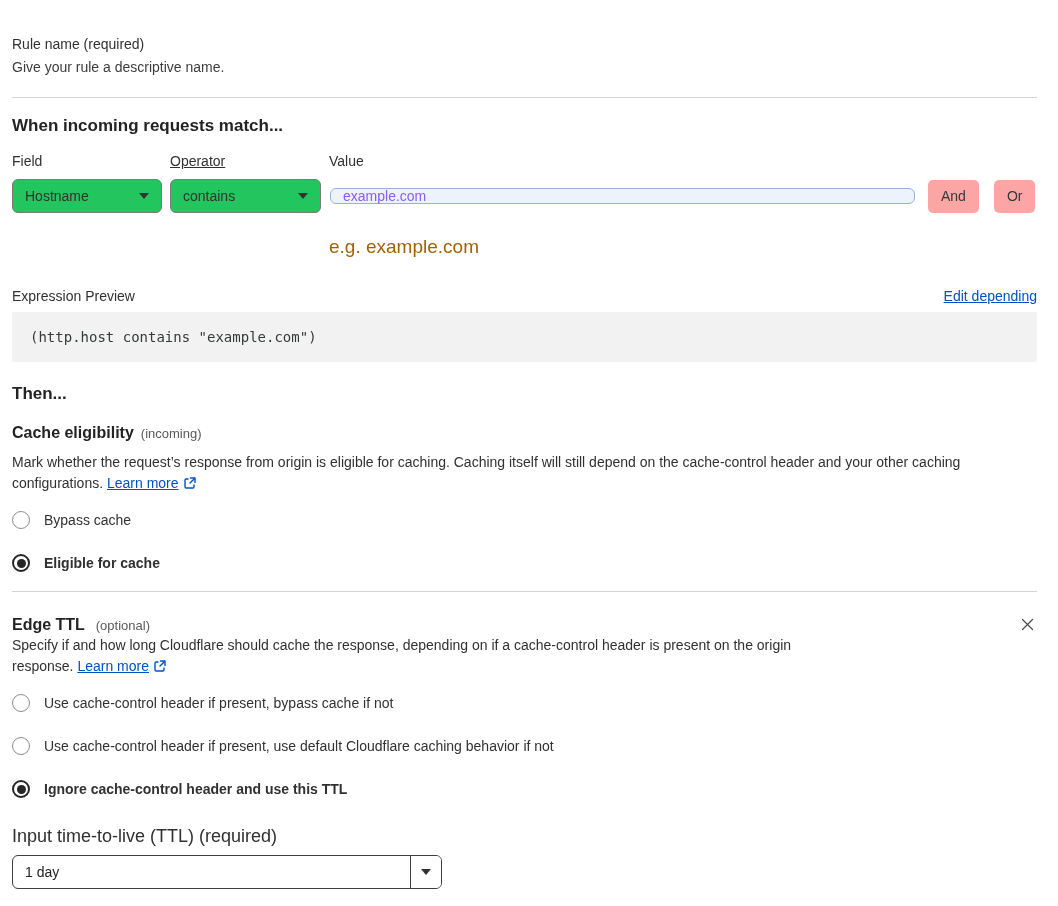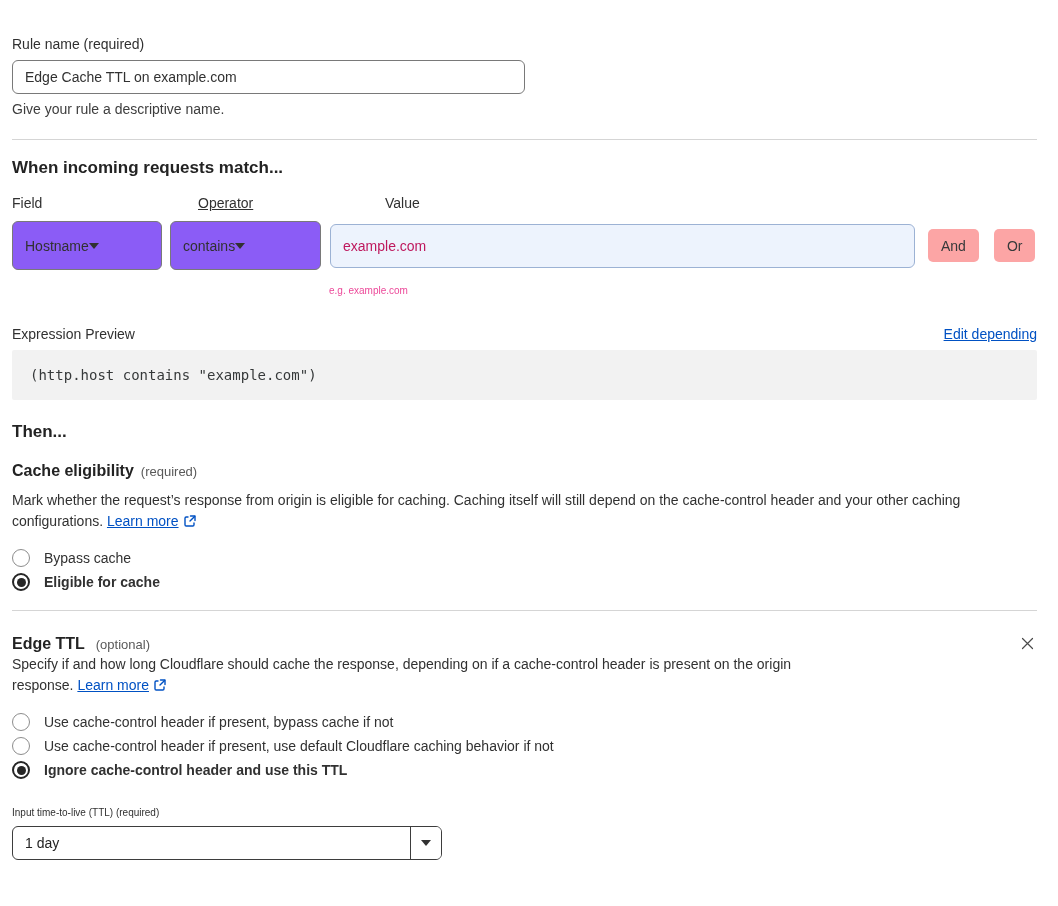--- a/index.html
+++ b/index.html
@@ -27,103 +27,100 @@
     background: #fff;
   }
   .helper { margin-top: 7px; font-size: 14px; color: #3d3d3d; }
 
   .divider { border: none; border-top: 1px solid #d5d5d5; height: 0; margin-top: 22px; }
 
   .section-heading { font-size: 17px; font-weight: 700; color: #232323; }
   .mt-18 { margin-top: 18px; }
   .mt-22 { margin-top: 22px; }
 
-  .match-labels { display: flex; margin-top: 17px; gap: 28px; }
+  .match-labels { display: flex; margin-top: 17px; }
   .match-labels .lbl-field { width: 158px; }
   .match-labels .lbl-operator { width: 159px; text-decoration: underline; }
 
   .match-row { display: flex; margin-top: 10px; align-items: center; }
   .select-box {
-    height: 49px; border: 1px solid #797979; border-radius: 6px;
-    background: #8b5cf6; display: flex; align-items: center; justify-content: flex-start;
+    height: 34px; border: 1px solid #797979; border-radius: 6px;
+    background: #22c55e; display: flex; align-items: center; justify-content: space-between;
     padding: 0 12px; cursor: pointer;
   }
   .select-field { width: 150px; margin-right: 8px; }
   .select-operator { width: 151px; margin-right: 9px; }
   .caret { width: 0; height: 0; border-left: 5px solid transparent; border-right: 5px solid transparent; border-top: 6px solid #313131; }
 
   .value-input {
-    width: 585px; height: 44px;
+    width: 585px; height: 16px;
     border: 1px solid #9cb2d4; border-radius: 6px;
     background: #edf3fd;
     display: flex; align-items: center; padding: 0 12px;
-    color: #be185d; margin-right: 13px;
+    color: #8b5cf6; margin-right: 13px;
   }
   .chip-btn {
     height: 33px; border: none; border-radius: 5px;
     background: #fca5a5; color: #36393a; font-size: 14px;
     font-family: inherit;
     padding: 0 13px; cursor: pointer;
   }
   .chip-btn + .chip-btn { margin-left: 15px; }
 
-  .value-helper { margin-top: 15px; margin-left: 317px; font-size: 10px; color: #ec4899; }
+  .value-helper { margin-top: 23px; margin-left: 317px; font-size: 19px; color: #a16207; }
 
   .expr-row { display: flex; justify-content: space-between; align-items: flex-end; margin-top: 30px; }
   a.link { color: #0051c3; text-decoration: underline; cursor: pointer; font-size: 14px; }
   .code-box {
     margin-top: 8px; background: #f2f2f2; border-radius: 2px;
     padding: 17px 18px; font-family: "DejaVu Sans Mono", "Liberation Mono", monospace;
     font-size: 14px; color: #36393a;
   }
 
   .sub-heading-row { display: flex; align-items: baseline; margin-top: 20px; }
   .sub-heading { font-size: 16px; font-weight: 700; color: #232323; }
   .req-tag { font-size: 13px; color: #595959; margin-left: 7px; }
   .description { margin-top: 10px; font-size: 14px; line-height: 21px; color: #313131; max-width: 1010px; }
 
   .ext-icon { display: inline-block; vertical-align: -2px; margin-left: 4px; }
 
-  .radio-row { display: flex; align-items: center; margin-top: 6px; cursor: pointer; }
+  .radio-row { display: flex; align-items: center; margin-top: 25px; cursor: pointer; }
   .radio-row.first { margin-top: 15px; }
   .radio {
     width: 18px; height: 18px; border-radius: 50%;
     border: 1.5px solid #8d8d8d; background: #fff; flex: 0 0 auto;
     display: flex; align-items: center; justify-content: center;
   }
   .radio.checked { border: 2px solid #262626; }
   .radio.checked::after { content: ""; width: 9px; height: 9px; border-radius: 50%; background: #262626; }
   .radio-label { margin-left: 14px; font-size: 14px; color: #313131; }
   .radio-label.bold { font-weight: 700; }
 
   .edge-heading-row { display: flex; justify-content: space-between; align-items: center; margin-top: 23px; gap: 46px; }
   .close-btn { background: none; border: none; cursor: pointer; padding: 2px; line-height: 0; }
 
-  .ttl-label { margin-top: 28px; font-size: 10px; color: #313131; }
+  .ttl-label { margin-top: 28px; font-size: 18px; color: #313131; }
   .ttl-select {
     margin-top: 8px; width: 430px; height: 34px;
     border: 1px solid #3d3d3d; border-radius: 6px; background: #fff;
     display: flex; align-items: stretch; overflow: hidden; cursor: pointer;
   }
   .ttl-value { flex: 1; display: flex; align-items: center; padding: 0 12px; color: #232323; }
   .ttl-arrow {
     width: 31px; border-left: 1px solid #3d3d3d;
     display: flex; align-items: center; justify-content: center; background: #fff;
   }
 </style>
 </head>
 <body>
 
 <div class="container">
 
 
   <div class="field-label mt-22">Rule name (required)</div>
-  <div class="text-input">
-    <span>Edge Cache TTL on example.com</span>
-  </div>
   <div class="helper">Give your rule a descriptive name.</div>
 
   <hr class="divider">
 
   <h2 class="section-heading mt-18">When incoming requests match...</h2>
 
   <div class="match-labels">
     <div class="lbl-field">Field</div>
     <div class="lbl-operator">Operator</div>
     <div>Value</div>
@@ -151,21 +148,21 @@
     <a class="link">Edit depending</a>
   </div>
   <div class="code-box">
     <span>(http.host contains "example.com")</span>
   </div>
 
   <h2 class="section-heading mt-22">Then...</h2>
 
   <div class="sub-heading-row">
     <span class="sub-heading">Cache eligibility</span>
-    <span class="req-tag">(required)</span>
+    <span class="req-tag">(incoming)</span>
   </div>
   <p class="description"><span>Mark whether the request’s response from origin is eligible for caching. Caching itself will still depend on the cache-control header and your other caching configurations.</span>
     <a class="link">Learn more</a><span class="ext-icon"><svg width="14" height="14" viewBox="0 0 14 14" fill="none">
           <path d="M5 3H3.2C2.54 3 2 3.54 2 4.2v6.6C2 11.46 2.54 12 3.2 12h6.6c.66 0 1.2-.54 1.2-1.2V9" stroke="#0051c3" stroke-width="1.4" stroke-linecap="round"></path>
           <path d="M7.5 2h4.5v4.5" stroke="#0051c3" stroke-width="1.4" stroke-linecap="round" stroke-linejoin="round"></path>
           <path d="M11.6 2.4 7 7" stroke="#0051c3" stroke-width="1.4" stroke-linecap="round"></path>
         </svg></span></p>
 
   <div class="radio-row first">
     <span class="radio"></span>

